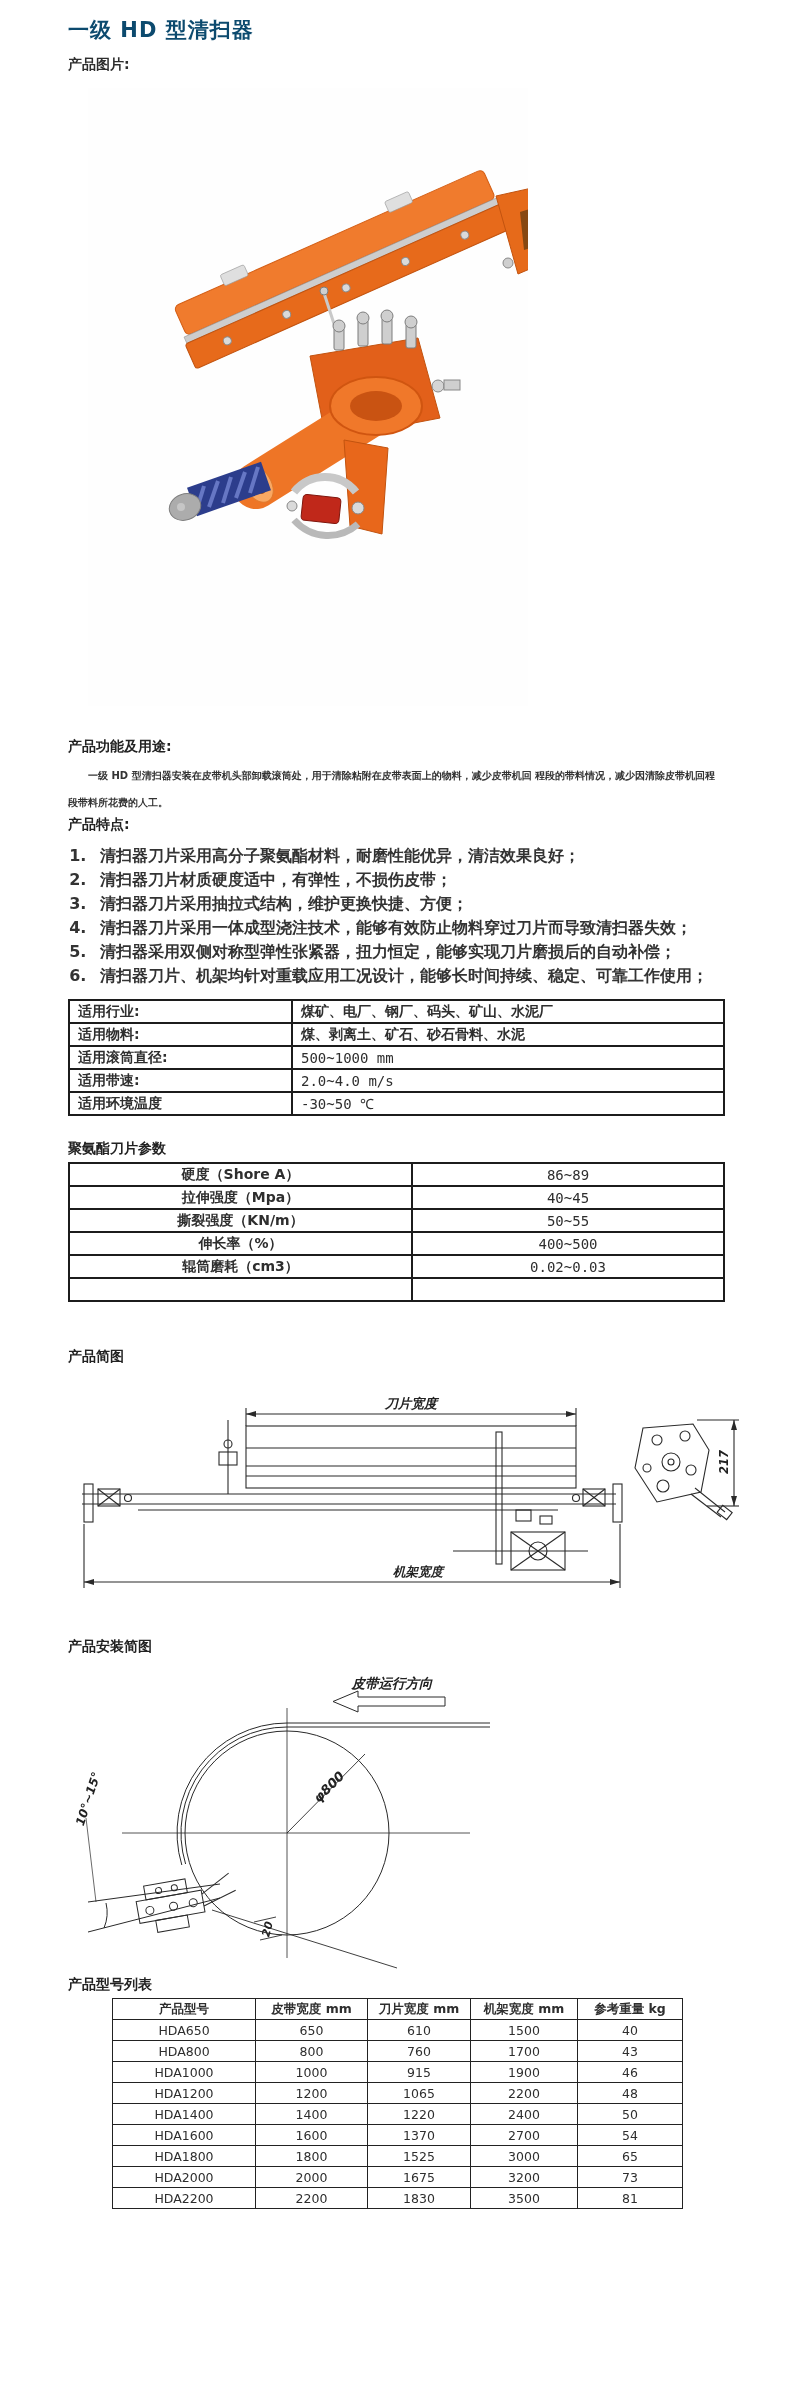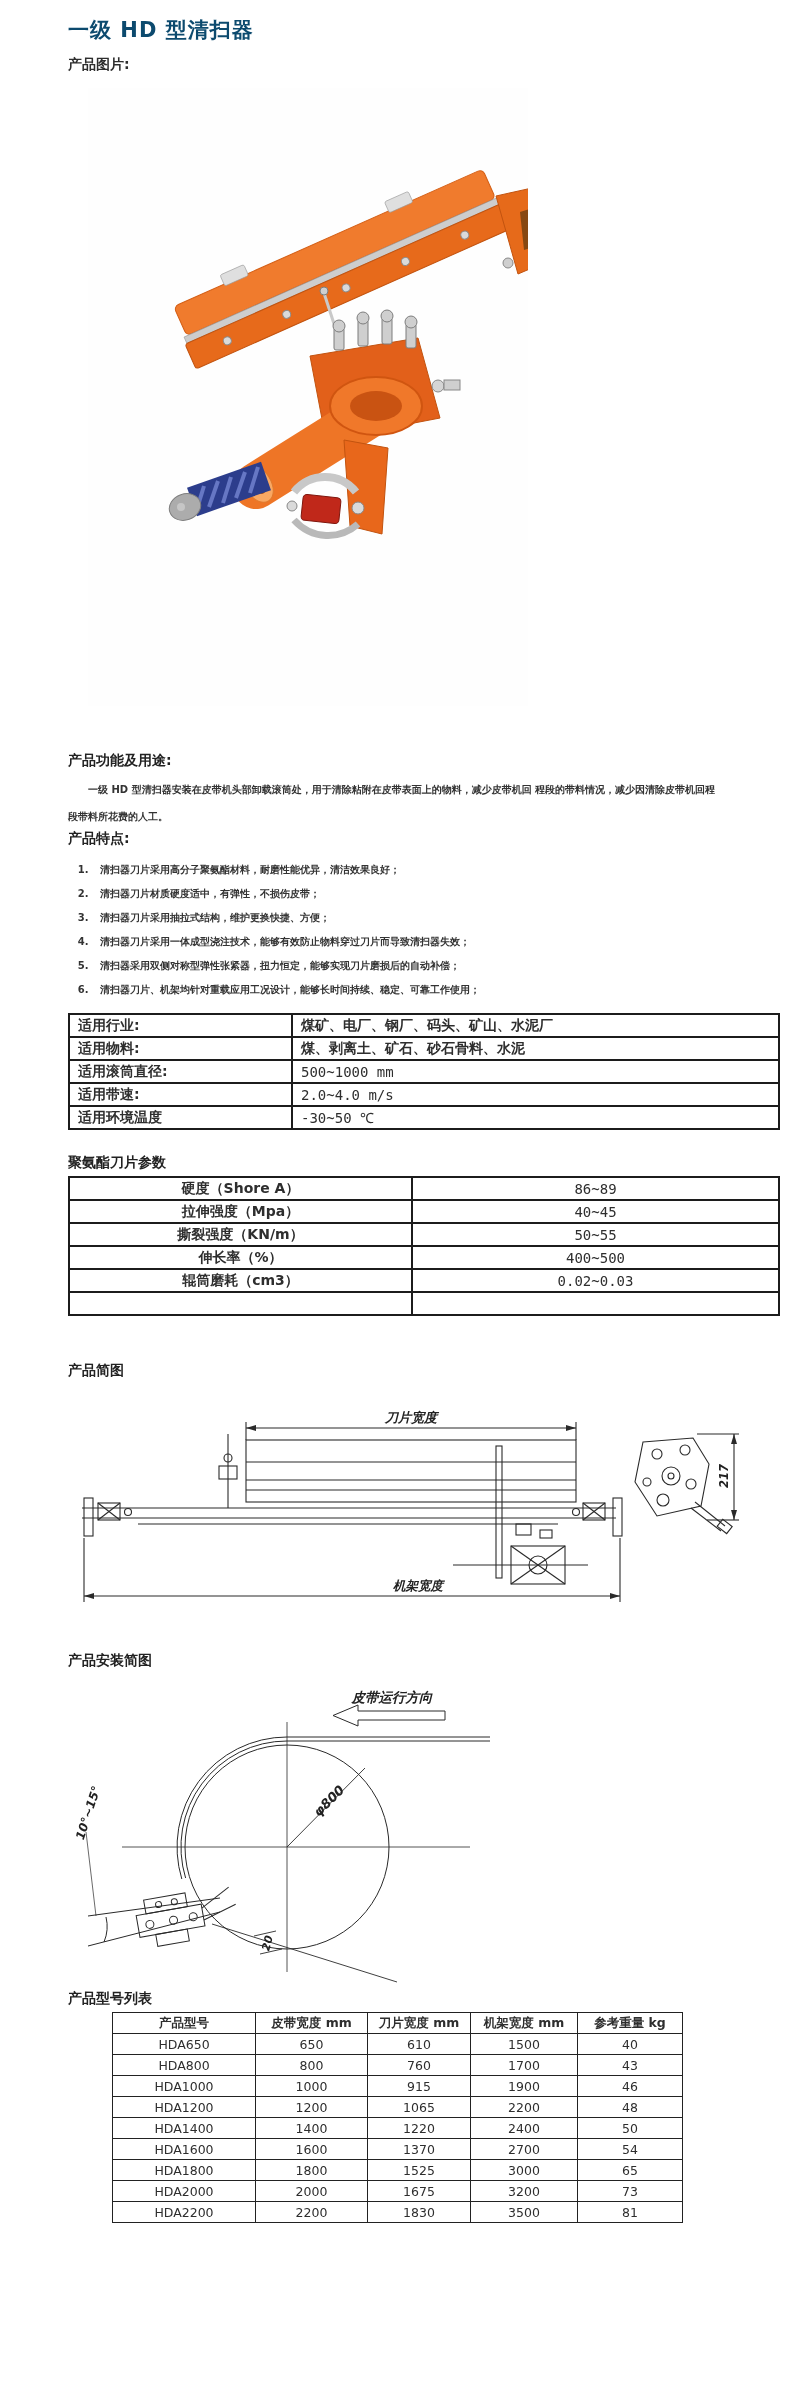--- a/index.html
+++ b/index.html
@@ -3,29 +3,29 @@
 <meta charset="utf-8">
 <style>
   html,body{margin:0;padding:0;}
   body{width:793px;min-height:2408px;background:#ffffff;color:#2e2e2e;
        font-family:"DejaVu Sans",sans-serif;overflow:hidden;}
   .doc{padding:16px 68px 0 68px;}
   .title{font-size:21px;font-weight:700;color:#0c4a6e;margin:0;letter-spacing:1px;}
   .lbl{font-size:14px;font-weight:700;margin-top:12px;}
   .photo-wrap{margin-top:14px;margin-left:20px;}
   h2{font-size:14px;font-weight:700;margin:0;color:#222;}
-  .sec-func h2{margin-top:42px;}
+  .sec-func h2{margin-top:28px;}
   .func-body{margin:6px 0 0;font-size:10px;font-weight:700;line-height:27px;
              text-indent:2em;color:#333;}
   .sec-feat h2{}
-  ol.features{margin:10px 0 11px;padding-left:24px;font-size:10px;font-weight:700;
+  ol.features{margin:10px 0 11px;padding-left:24px;font-size:16px;font-weight:700;
               line-height:24px;color:#333;}
   ol.features li{padding-left:8px;}
   .sec-app h2{margin-top:20px;}
-  table.tbl{border-collapse:collapse;margin-top:4px;width:712px;table-layout:fixed;}
+  table.tbl{border-collapse:collapse;margin-top:4px;width:657px;table-layout:fixed;}
   .tbl td{border:2px solid #1c1c1c;font-size:14px;padding:1px 8px;height:19px;
           overflow:hidden;white-space:nowrap;}
   .tbl-app td:first-child{width:205px;font-weight:700;}
   .tbl-app td:nth-child(2){font-weight:700;border-radius:8px;}
   .tbl-app tr:nth-child(n+3) td:nth-child(2){font-family:"DejaVu Sans Mono",monospace;font-weight:400;}
   .sec-blade h2{margin-top:24px;}
   .tbl-blade td{text-align:center;}
   .tbl-blade td:first-child{width:325px;font-weight:700;}
   .tbl-blade td:nth-child(2){font-family:"DejaVu Sans Mono",monospace;font-weight:400;}
   .sec-diagram h2{margin-top:46px;}

